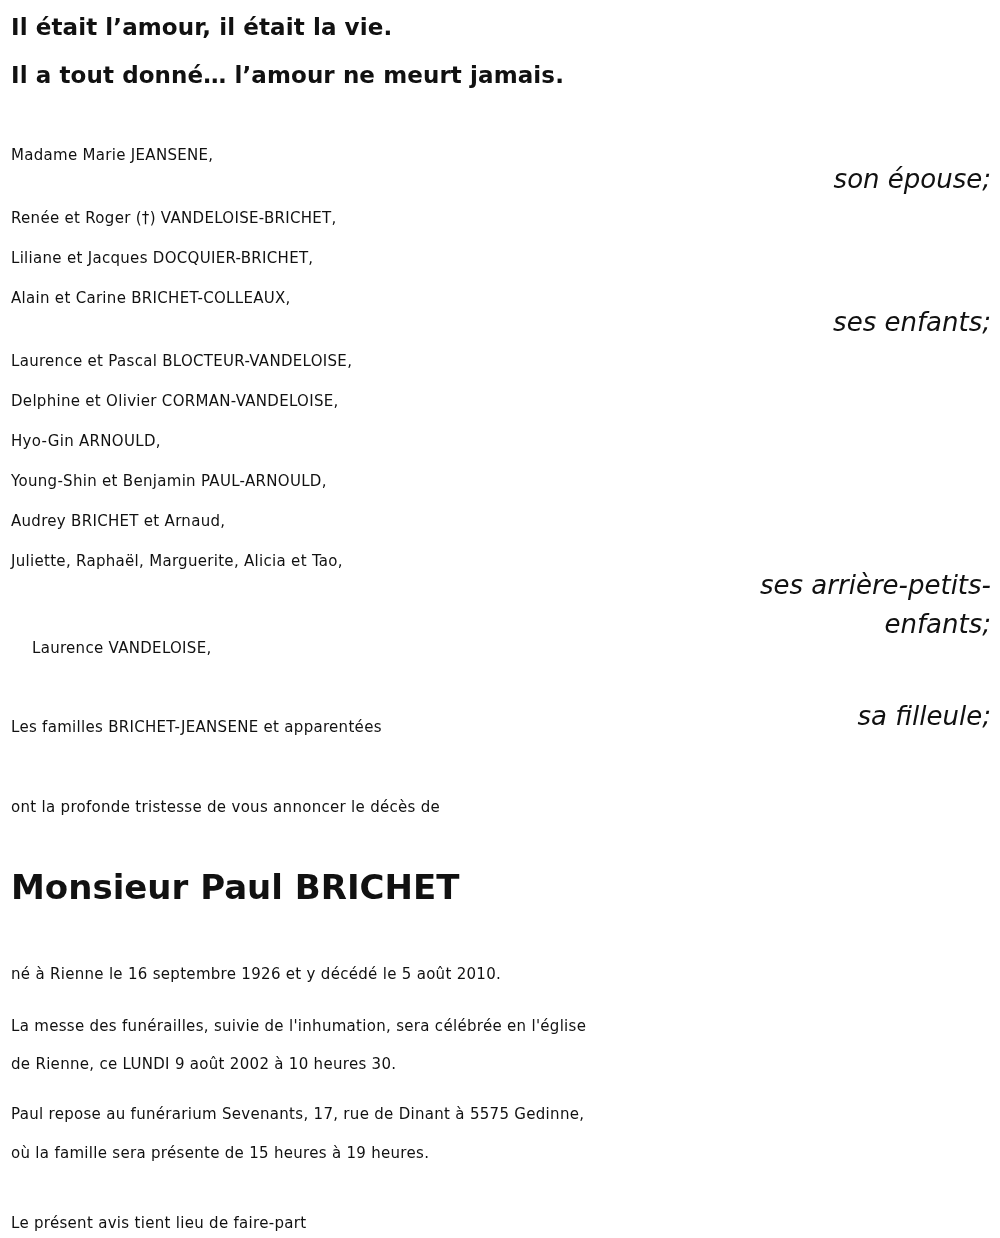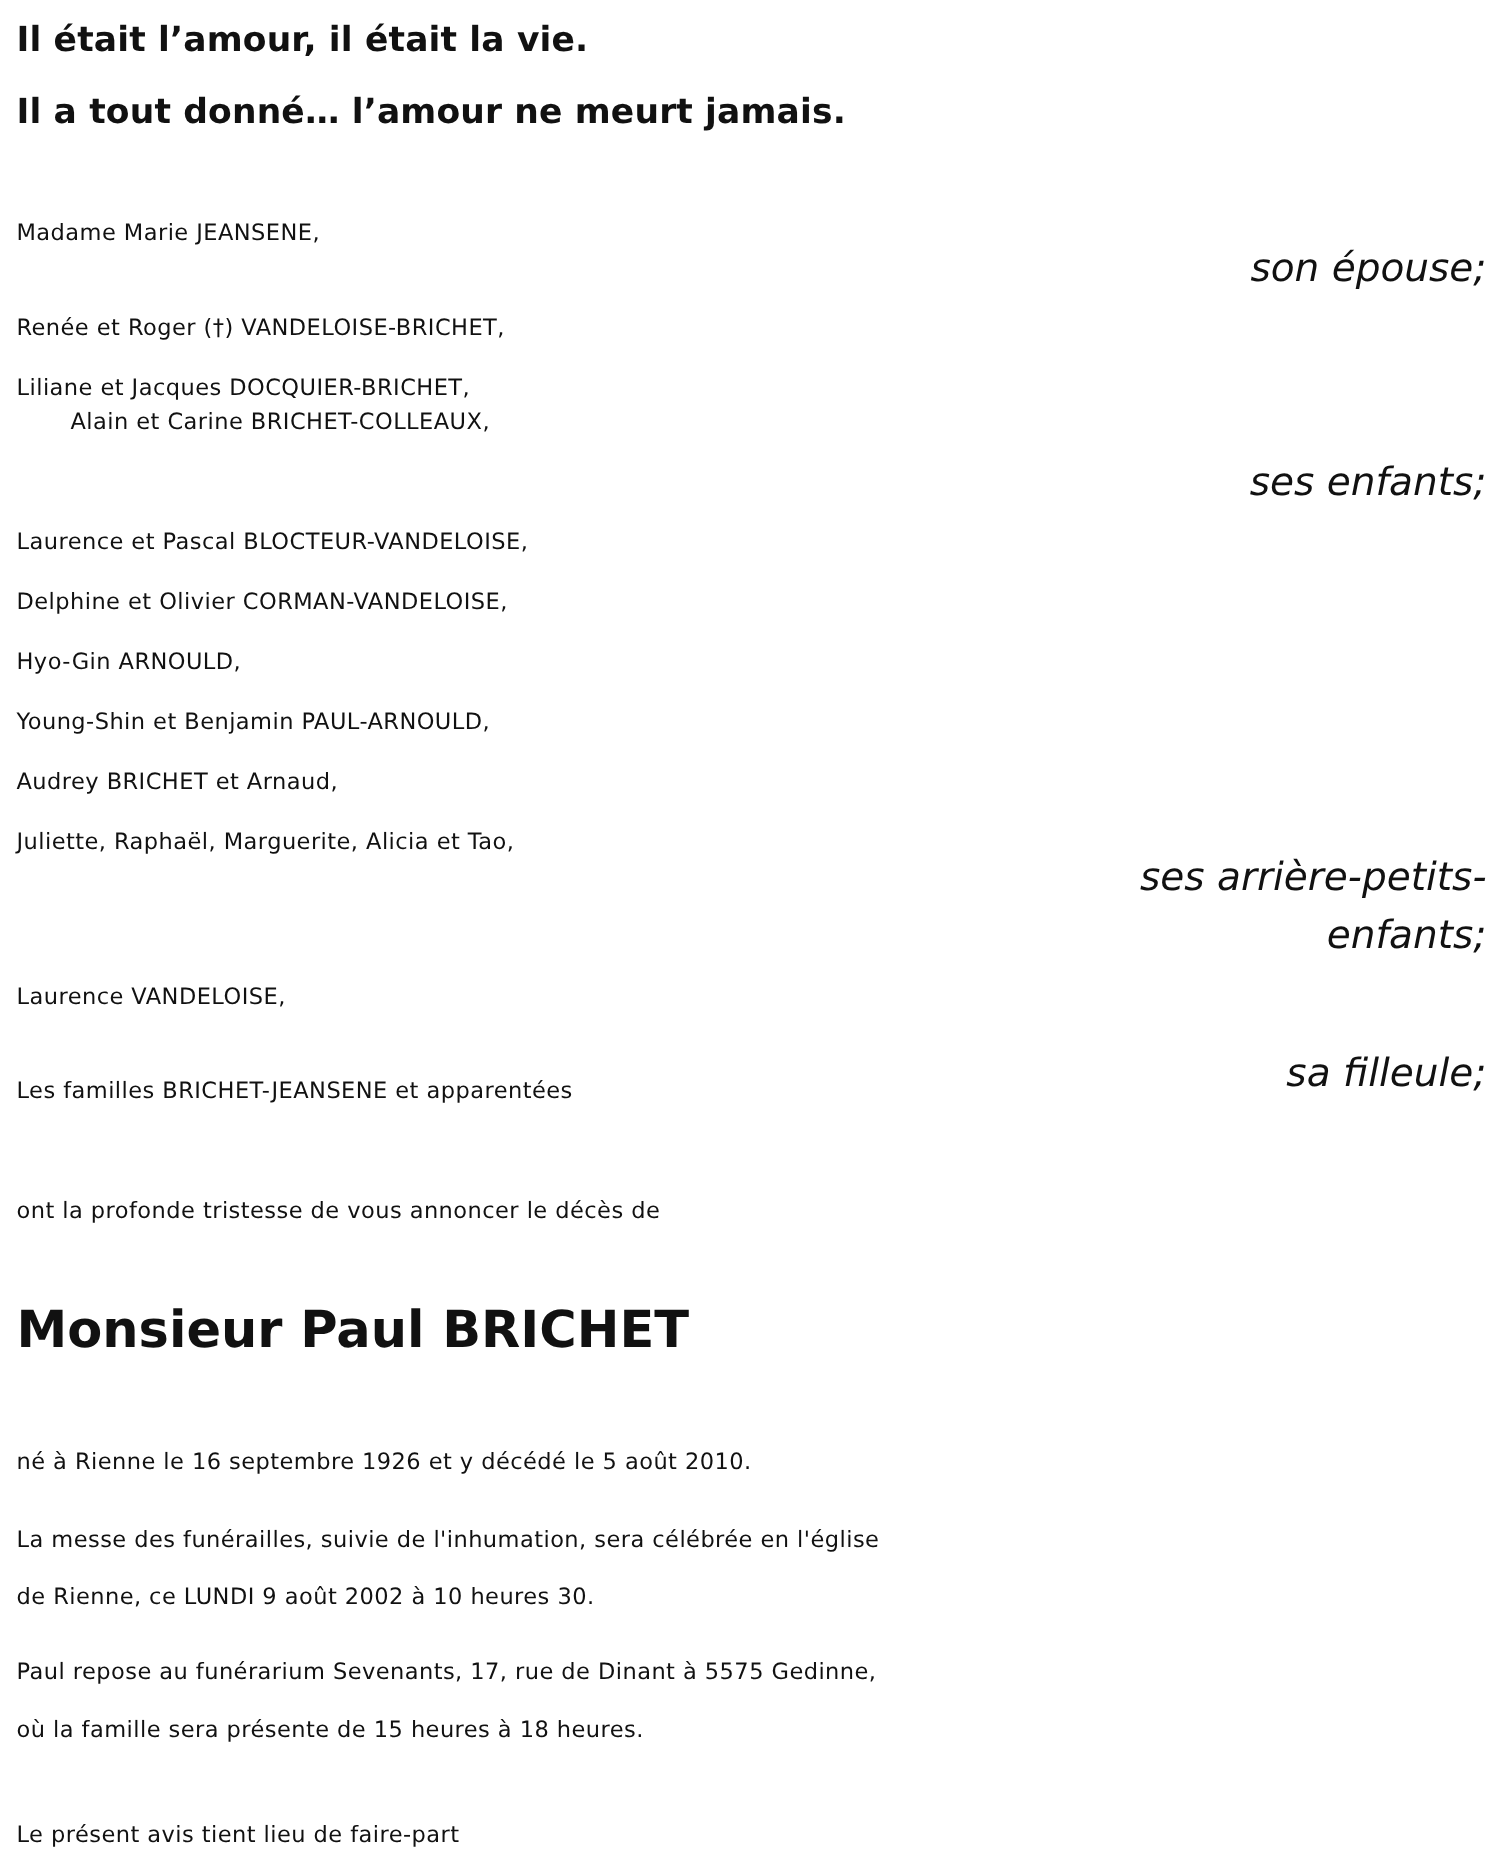--- a/index.html
+++ b/index.html
@@ -62,41 +62,41 @@
 <div class="page">
 
   <div class="quote" style="top:13px;text-align:center;">Il était l’amour, il était la vie.</div>
   <div class="quote" style="top:61px;">Il a tout donné… l’amour ne meurt jamais.</div>
 
   <div class="line" style="top:141px;">Madame Marie JEANSENE,</div>
   <div class="relation" style="top:165px;">son épouse;</div>
 
   <div class="line" style="top:204px;">Renée et Roger (†) VANDELOISE-BRICHET,</div>
   <div class="line" style="top:244px;">Liliane et Jacques DOCQUIER-BRICHET,</div>
-  <div class="line" style="top:267px;margin-left:36px;">Alain et Carine BRICHET-COLLEAUX,</div>
+  <div class="line" style="top:284px;">Alain et Carine BRICHET-COLLEAUX,</div>
   <div class="relation" style="top:308px;">ses enfants;</div>
 
   <div class="line" style="top:347px;">Laurence et Pascal BLOCTEUR-VANDELOISE,</div>
   <div class="line" style="top:387px;">Delphine et Olivier CORMAN-VANDELOISE,</div>
   <div class="line" style="top:427px;">Hyo-Gin ARNOULD,</div>
   <div class="line" style="top:467px;">Young-Shin et Benjamin PAUL-ARNOULD,</div>
   <div class="line" style="top:507px;">Audrey BRICHET et Arnaud,</div>
   <div class="line" style="top:547px;">Juliette, Raphaël, Marguerite, Alicia et Tao,</div>
   <div class="relation" style="top:571px;">ses arrière-petits-</div>
   <div class="relation" style="top:610px;">enfants;</div>
 
-  <div class="line" style="top:650px;">Laurence VANDELOISE,</div>
+  <div class="line" style="top:634px;margin-left:21px;">Laurence VANDELOISE,</div>
   <div class="relation" style="top:674px;margin-top:28px;">sa filleule;</div>
 
   <div class="line" style="top:713px;">Les familles BRICHET-JEANSENE et apparentées</div>
 
   <div class="line" style="top:793px;">ont la profonde tristesse de vous annoncer le décès de</div>
 
   <div class="deceased" style="top:867px;">Monsieur Paul BRICHET</div>
 
   <div class="line" style="top:960px;">né à Rienne le 16 septembre 1926 et y décédé le 5 août 2010.</div>
   <div class="line" style="top:1012px;">La messe des funérailles, suivie de l'inhumation, sera célébrée en l'église</div>
   <div class="line" style="top:1050px;">de Rienne, ce LUNDI 9 août 2002 à 10 heures 30.</div>
   <div class="line" style="top:1100px;">Paul repose au funérarium Sevenants, 17, rue de Dinant à 5575 Gedinne,</div>
-  <div class="line" style="top:1139px;">où la famille sera présente de 15 heures à 18 heures.</div>
+  <div class="line" style="top:1139px;">où la famille sera présente de 15 heures à 19 heures.</div>
   <div class="line" style="top:1189px;margin-top:20px;">Le présent avis tient lieu de faire-part</div>
 
 </div>
 
 </body></html>

